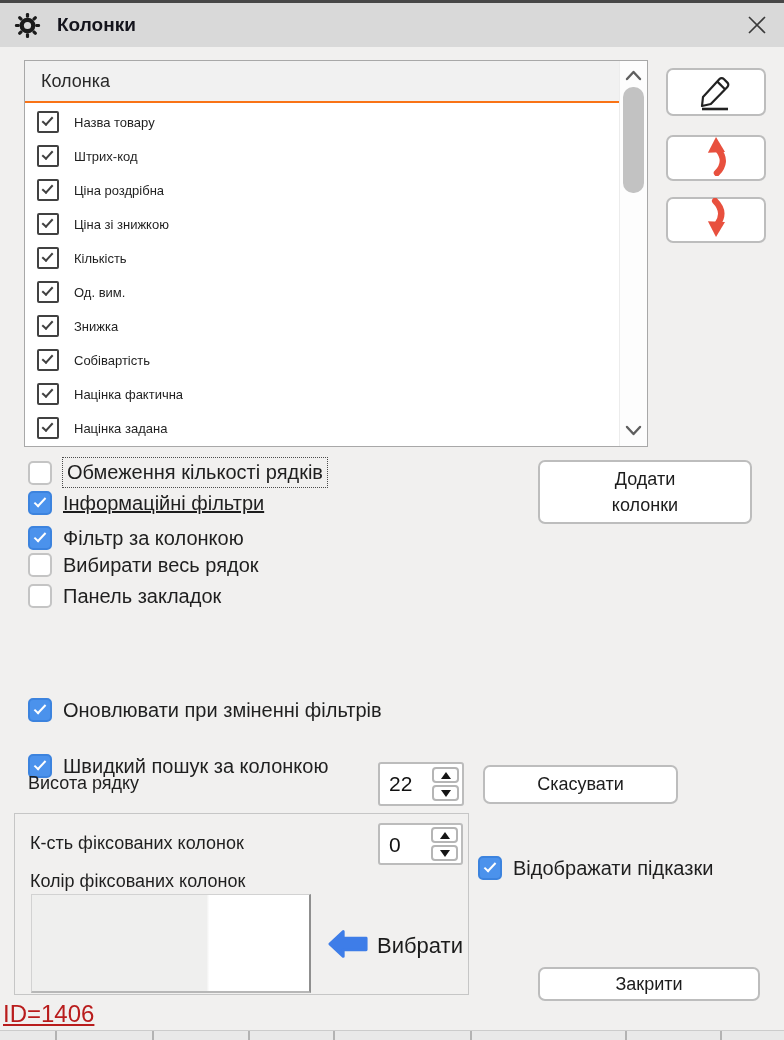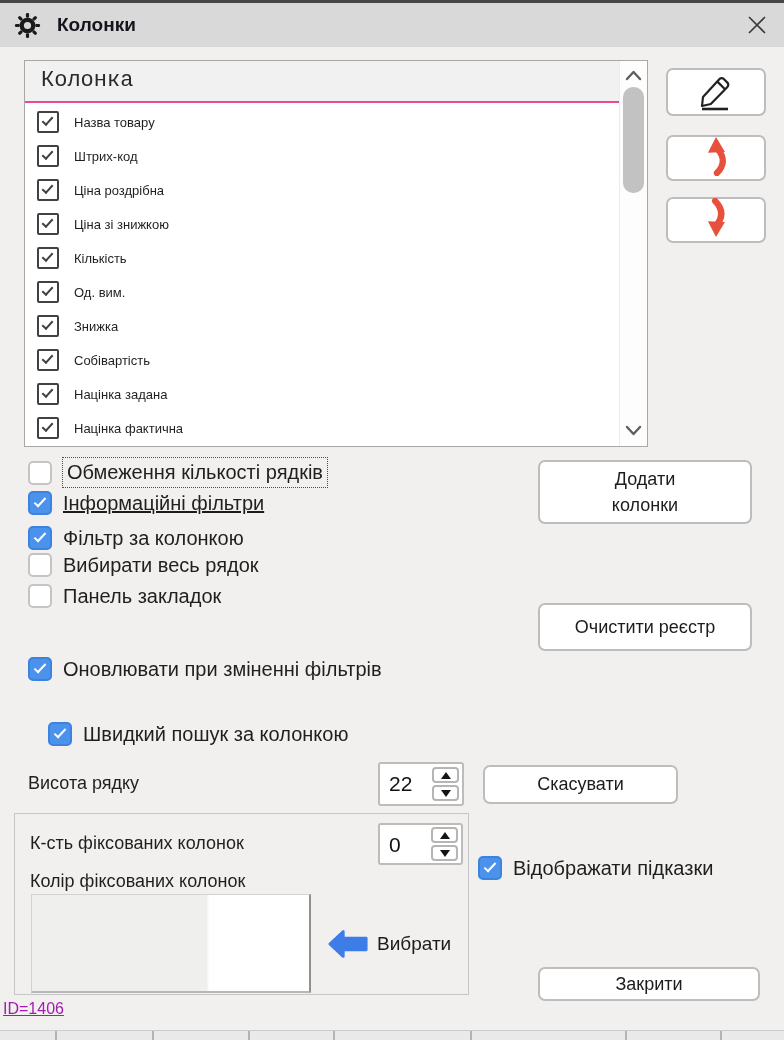--- a/index.html
+++ b/index.html
@@ -21,22 +21,22 @@
   .titlebar .gear { margin-left:14px; display:flex; }
   .titlebar .title { margin-left:16px; font-size:19px; font-weight:bold; color:#14141c; }
   .titlebar .close { position:absolute; right:14px; top:9px; width:26px; height:26px; display:flex; align-items:center; justify-content:center; cursor:default; }
   
   .listbox {
     position:absolute; left:24px; top:60px; width:624px; height:387px;
     background:#fff; border:1px solid #a8a8a8;
   }
   .list-header {
     position:absolute; left:0; top:0; right:28px; height:42px;
-    background:#f1f1f1; border-bottom:2px solid #ec4899;
-    font-size:22px; color:#2a2a2a; line-height:40px; padding-left:16px;font-family:Liberation Mono, monospace;
+    background:#f1f1f1; border-bottom:2px solid #f97316;
+    font-size:18px; color:#2a2a2a; line-height:40px; padding-left:16px;
   }
   .list-body { position:absolute; left:0; top:44px; right:28px; bottom:0; }
   .list-item { height:34px; display:flex; align-items:center; padding-left:12px; }
   .lcb {
     width:22px; height:22px; border:2px solid #414141; border-radius:2px;
     background:#fff; position:relative; flex:0 0 auto; margin-right:15px;
   }
   .lcb .chk {
     position:absolute; left:3px; top:4px; width:11px; height:6px;
     border-left:2.5px solid #414141; border-bottom:2.5px solid #414141;
@@ -101,23 +101,23 @@
   .groupbox {
     position:absolute; left:14px; top:813px; width:455px; height:182px;
     border:1px solid #c6c6c6;
   }
   .swatch {
     position:absolute; left:31px; top:894px; width:280px; height:99px;
     background:linear-gradient(to right,#efefee 0%,#efefee 63%,#ffffff 64%,#ffffff 100%);
     border:1px solid #d2d2d2; border-right:2px solid #8f8f8f; border-bottom:2px solid #b7b7b7;
   }
   .choose-arrow { position:absolute; left:327px; top:927px; }
-  .choose-label { position:absolute; left:377px; top:933px; font-size:19px; color:#1b1b1b; }
-  
-  .id-text { position:absolute; left:3px; top:1000px; font-size:16px; color:#a21caf; text-decoration:underline; }
+  .choose-label { position:absolute; left:377px; top:933px; font-size:22px; color:#1b1b1b; }
+  
+  .id-text { position:absolute; left:3px; top:1000px; font-size:24px; color:#b91c1c; text-decoration:underline; }
   .bottom-strip {
     position:absolute; left:0; top:1030px; width:784px; height:10px;
     background:#e9e9e9; border-top:1px solid #cccccc;
   }
   .bottom-strip .div { position:absolute; top:0; width:2px; height:10px; background:#b3b3b3; }
 </style>
 </head>
 <body>
 
 <div id="app">
@@ -199,27 +199,27 @@
       <div class="list-item">
         <span class="lcb">
             <span class="chk"></span>
           </span>
         <span class="lbl">Собівартість</span>
       </div>
       <div class="list-item">
         <span class="lcb">
             <span class="chk"></span>
           </span>
+        <span class="lbl">Націнка фактична</span>
+      </div>
+      <div class="list-item">
+        <span class="lcb">
+            <span class="chk"></span>
+          </span>
         <span class="lbl">Націнка задана</span>
-      </div>
-      <div class="list-item">
-        <span class="lcb">
-            <span class="chk"></span>
-          </span>
-        <span class="lbl">Націнка фактична</span>
       </div>
     </div>
     <div class="scrollbar">
       <span class="scroll-up">
         <svg width="17" height="11" viewBox="0 0 17 11">
             <polyline points="2,9 8.5,2 15,9" fill="none" stroke="#5f5f5f" stroke-width="2.4" stroke-linecap="round" stroke-linejoin="round"></polyline>
           </svg>
       </span>
       <span class="scroll-thumb"></span>
       <span class="scroll-down">
@@ -278,29 +278,28 @@
     <span class="cb"></span>
     <span class="lbl">Вибирати весь рядок</span>
   </div>
   <div class="optrow" style="left:28px; top:584px;">
     <span class="cb"></span>
     <span class="lbl">Панель закладок</span>
   </div>
 
   <div class="btn btn-add">Додати
 колонки</div>
-  <div class="btn btn-clear">Очистити реєстр</div>
-
-  <div class="optrow" style="left:28px; top:657px;">
+
+  <div class="optrow" style="left:28px; top:698px;">
     <span class="cb checked">
         <span class="chk"></span>
       </span>
     <span class="lbl">Оновлювати при зміненні фільтрів</span>
   </div>
-  <div class="optrow" style="left:28px; top:722px;margin-left:20px;">
+  <div class="optrow" style="left:28px; top:754px;">
     <span class="cb checked">
         <span class="chk"></span>
       </span>
     <span class="lbl">Швидкий пошук за колонкою</span>
   </div>
 
   <div class="plain-label" style="left:28px; top:773px;">Висота рядку</div>
   <div class="spin spin-rowheight">
     <span class="val">22</span>
     <span class="btns">

